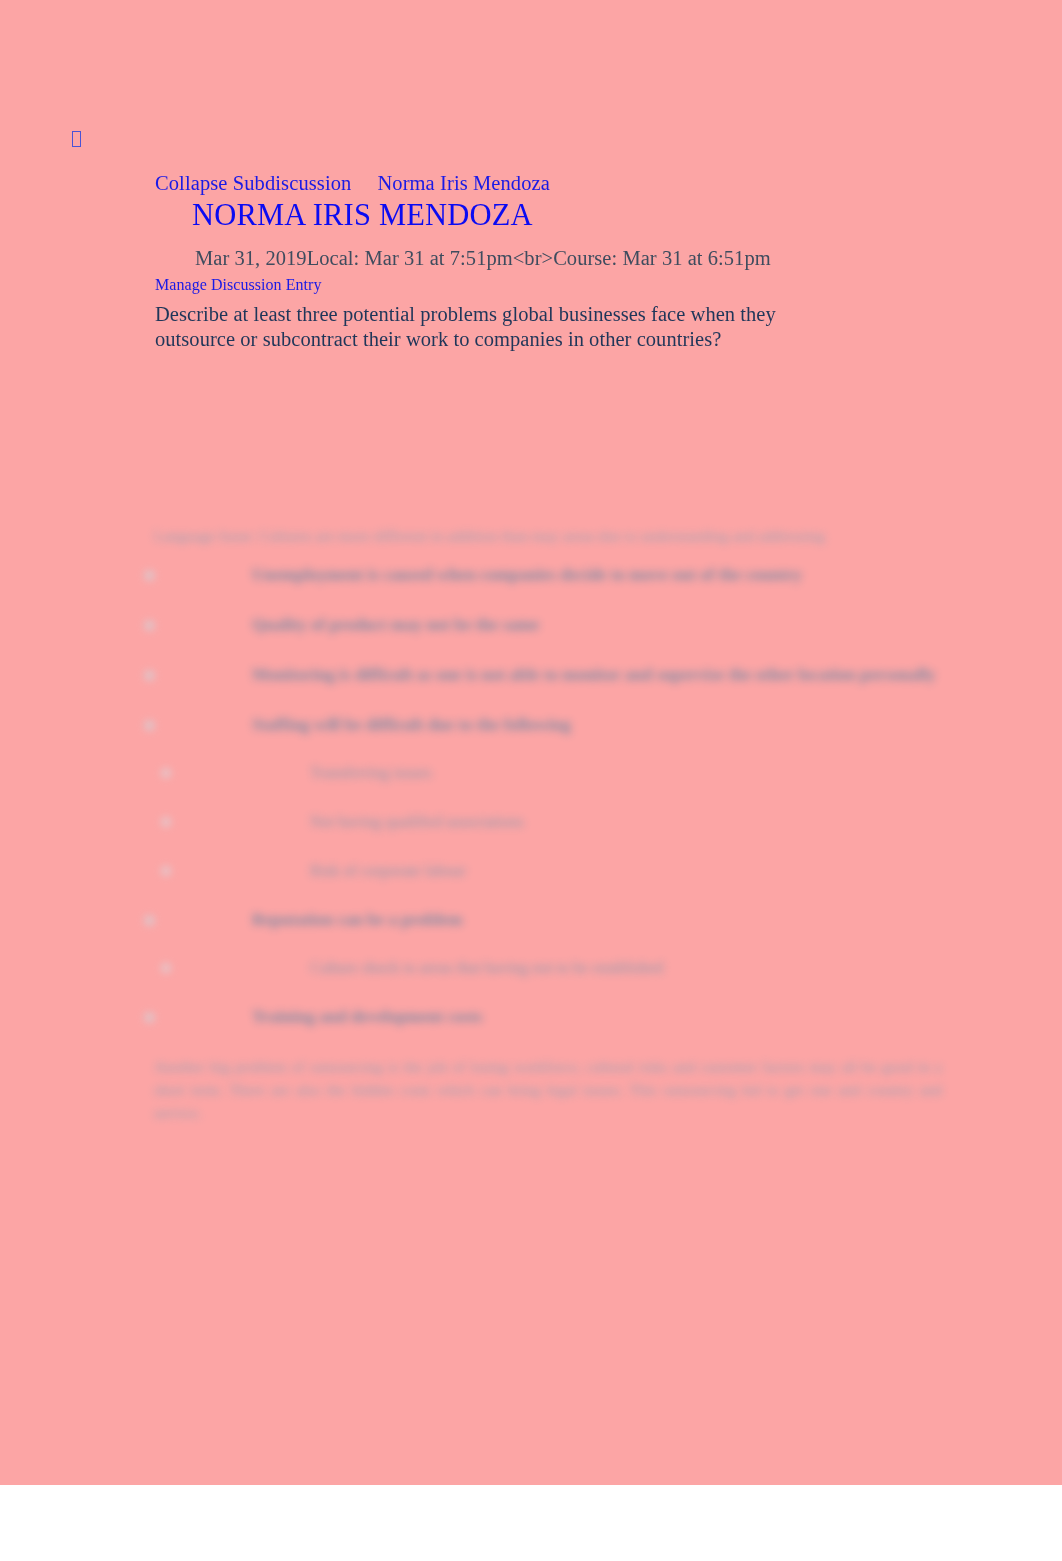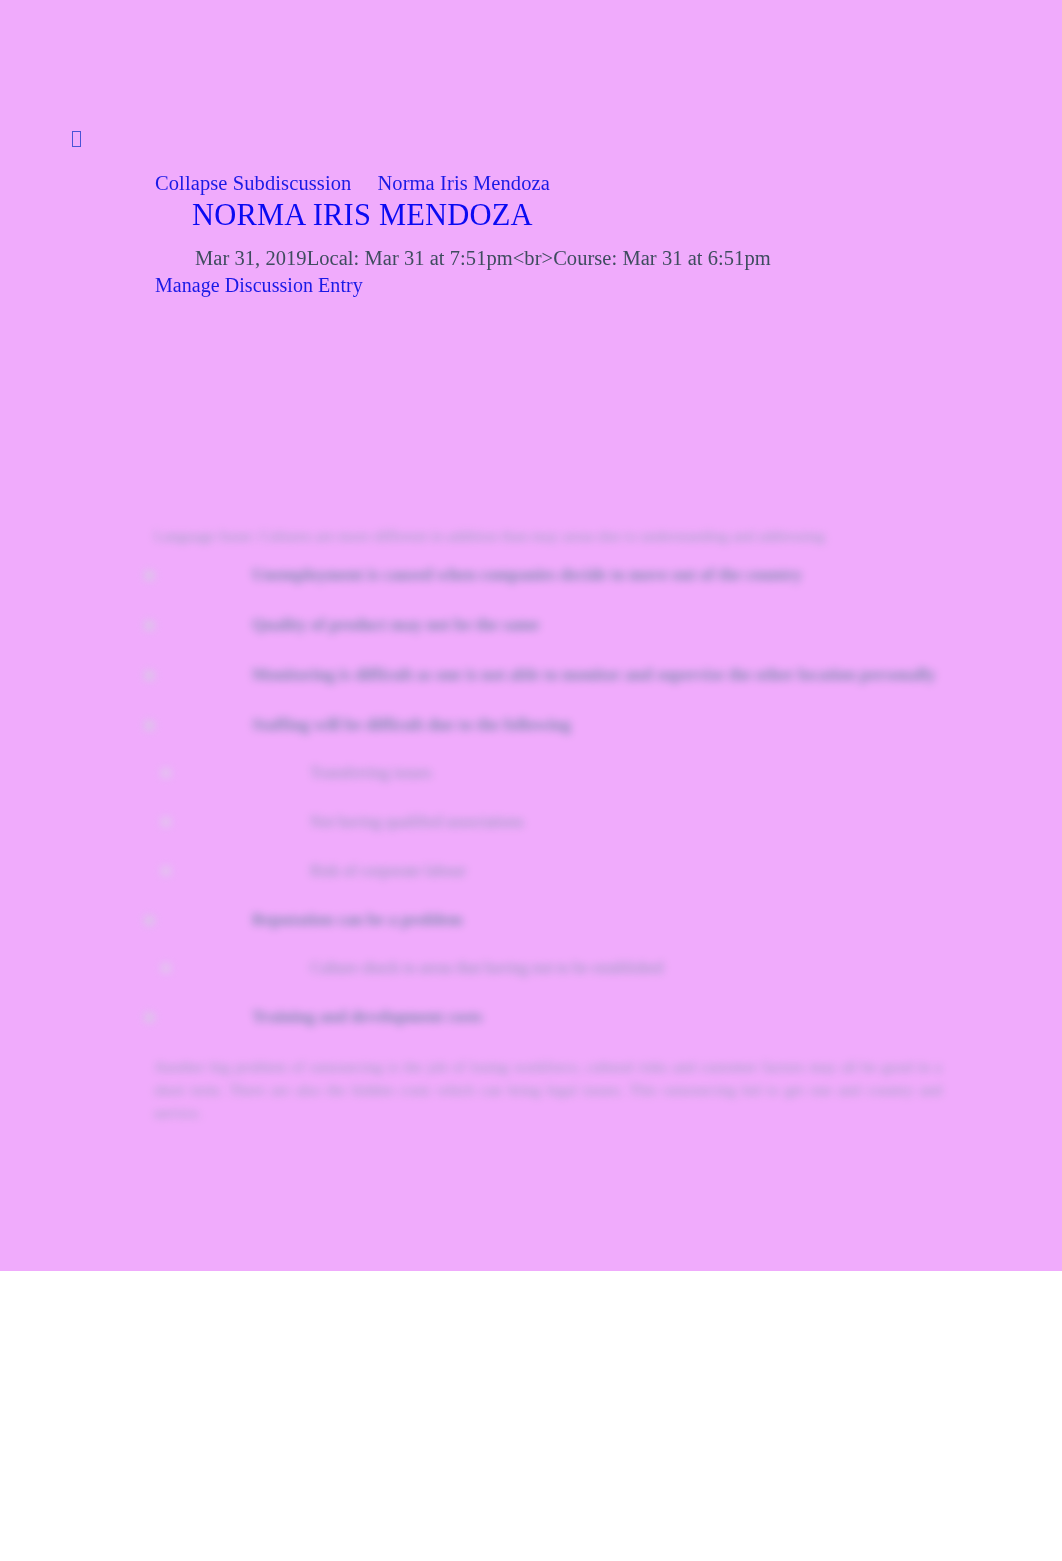--- a/index.html
+++ b/index.html
@@ -12,22 +12,22 @@
     width: 1062px;
     height: 1561px;
     position: relative;
     font-family: "Liberation Serif", "DejaVu Serif", serif;
     overflow: hidden;
   }
 
   .page {
     position: relative;
     width: 1062px;
-    height: 1271px;
-    background: #f0abfc;
+    height: 1485px;
+    background: #fca5a5;
   }
 
   
   .tofu-icon {
     position: absolute;
     left: 72px;
     top: 131px;
     width: 9px;
     height: 16px;
     border: 1.2px solid #4a53d6;
@@ -76,21 +76,21 @@
     font-size: 20.5px;
     line-height: 27px;
     color: #3e4c5e;
     padding-left: 40px;
     margin-top: 12px;
     white-space: nowrap;
     letter-spacing: 0.05px;
   }
 
   .manage-entry-link {
-    font-size: 20px;
+    font-size: 16px;
     line-height: 26px;
     color: #1a1ae6;
     text-decoration: none;
     display: block;
     margin-top: 0px;
     cursor: pointer;
     letter-spacing: 0.05px;
   }
 
   
@@ -201,20 +201,21 @@
       <a class="lnk" href="#">Collapse Subdiscussion</a><span class="link-gap"></span><a class="lnk" href="#">Norma Iris Mendoza</a>
     </div>
 
     <h1 class="entry-author-heading">NORMA IRIS MENDOZA</h1>
 
     <div class="timestamp-line">Mar 31, 2019Local: Mar 31 at 7:51pm&lt;br&gt;Course: Mar 31 at 6:51pm</div>
 
     <a class="manage-entry-link" href="#">Manage Discussion Entry</a>
   </div>
 
+  <div class="prompt-text">Describe at least three potential problems global businesses face when they outsource or subcontract their work to companies in other countries?</div>
 
   <div class="answer-body">
 
     <p class="intro-para">Language Issue: Cultures are more different in addition than may areas due to understanding and addressing</p>
 
     <ul class="lvl1">
       <li>Unemployment is caused when companies decide to move out of the country</li>
       <li>Quality of product may not be the same</li>
       <li>Monitoring is difficult as one is not able to monitor and supervise the other location personally</li>
       <li class="tight">Staffing will be difficult due to the following</li>

